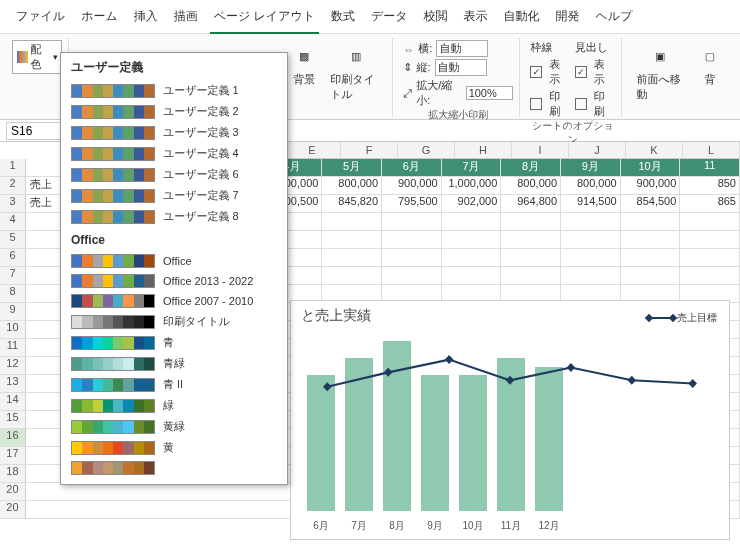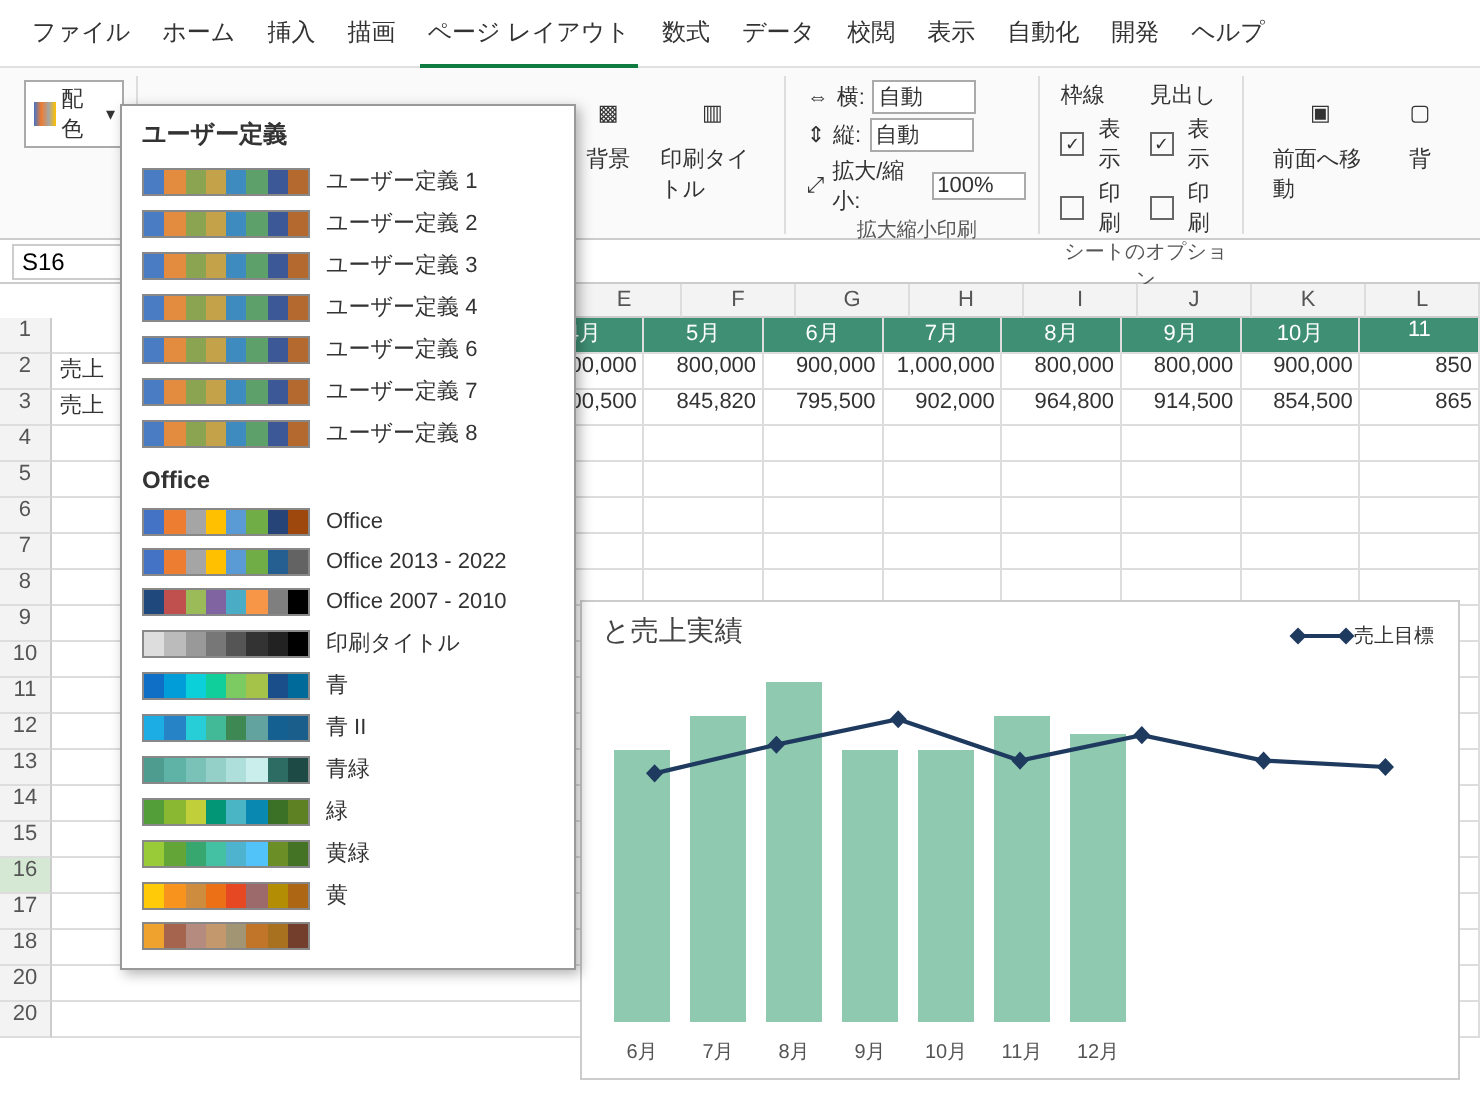--- a/index.html
+++ b/index.html
@@ -614,43 +614,43 @@
             <span style="background: rgb(16, 207, 155);"></span>
             <span style="background: rgb(124, 202, 98);"></span>
             <span style="background: rgb(165, 194, 73);"></span>
             <span style="background: rgb(26, 78, 138);"></span>
             <span style="background: rgb(0, 106, 155);"></span>
           </div>
           <span class="label">青</span>
         </div>
         <div class="color-row">
           <div class="swatch-strip">
+            <span style="background: rgb(78, 155, 143);"></span>
+            <span style="background: rgb(95, 178, 166);"></span>
+            <span style="background: rgb(122, 193, 183);"></span>
+            <span style="background: rgb(148, 208, 200);"></span>
+            <span style="background: rgb(174, 223, 218);"></span>
+            <span style="background: rgb(201, 238, 235);"></span>
+            <span style="background: rgb(45, 108, 99);"></span>
+            <span style="background: rgb(30, 74, 69);"></span>
+          </div>
+          <span class="label">青緑</span>
+        </div>
+        <div class="color-row">
+          <div class="swatch-strip">
             <span style="background: rgb(28, 173, 228);"></span>
             <span style="background: rgb(38, 131, 198);"></span>
             <span style="background: rgb(39, 206, 215);"></span>
             <span style="background: rgb(66, 186, 151);"></span>
             <span style="background: rgb(62, 136, 83);"></span>
             <span style="background: rgb(98, 163, 159);"></span>
             <span style="background: rgb(20, 97, 145);"></span>
             <span style="background: rgb(26, 94, 140);"></span>
           </div>
           <span class="label">青 II</span>
-        </div>
-        <div class="color-row">
-          <div class="swatch-strip">
-            <span style="background: rgb(78, 155, 143);"></span>
-            <span style="background: rgb(95, 178, 166);"></span>
-            <span style="background: rgb(122, 193, 183);"></span>
-            <span style="background: rgb(148, 208, 200);"></span>
-            <span style="background: rgb(174, 223, 218);"></span>
-            <span style="background: rgb(201, 238, 235);"></span>
-            <span style="background: rgb(45, 108, 99);"></span>
-            <span style="background: rgb(30, 74, 69);"></span>
-          </div>
-          <span class="label">青緑</span>
         </div>
         <div class="color-row">
           <div class="swatch-strip">
             <span style="background: rgb(84, 158, 57);"></span>
             <span style="background: rgb(138, 184, 51);"></span>
             <span style="background: rgb(192, 207, 58);"></span>
             <span style="background: rgb(2, 150, 118);"></span>
             <span style="background: rgb(74, 181, 196);"></span>
             <span style="background: rgb(9, 137, 177);"></span>
             <span style="background: rgb(58, 113, 39);"></span>

